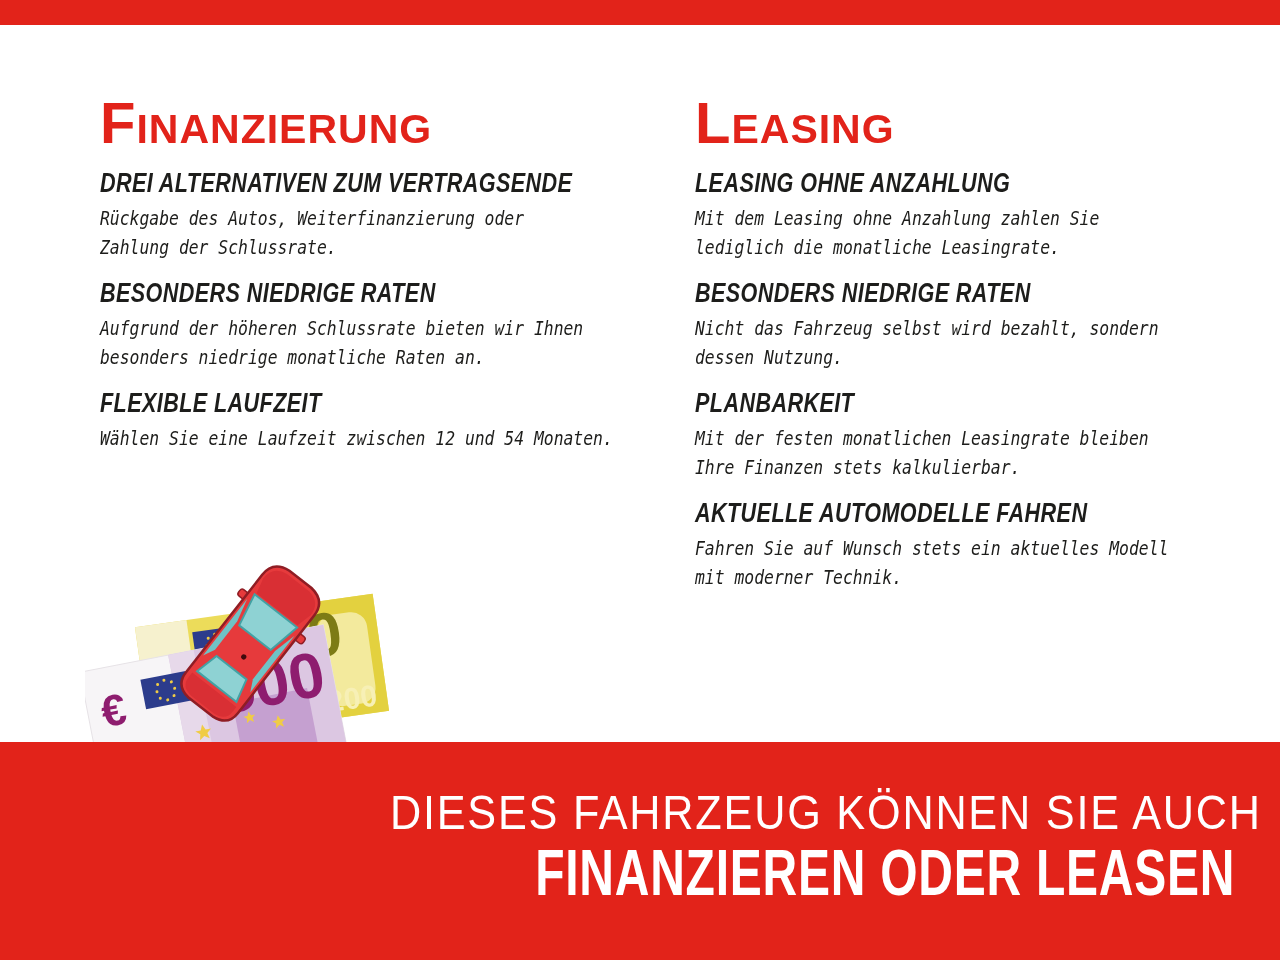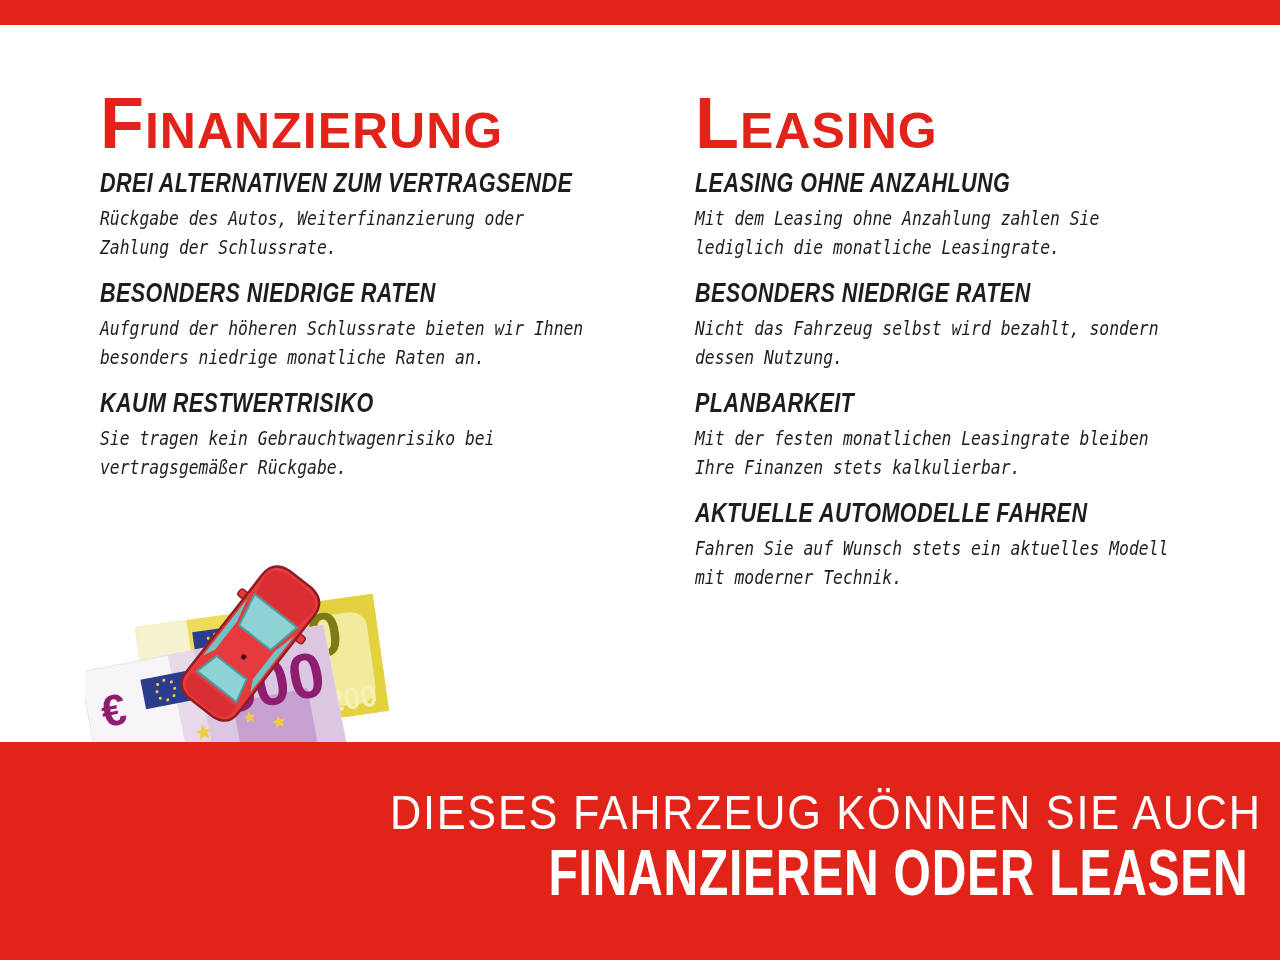--- a/index.html
+++ b/index.html
@@ -19,42 +19,42 @@
   }
   .bottom-band{
     position:absolute;left:0;top:742px;width:1280px;height:218px;
     background:var(--red);
   }
   .col{position:absolute;top:99px;width:600px;}
   .col-left{left:100px;}
   .col-right{left:695px;}
   .col-heading{
     margin:0 0 25px 0;
-    font-size:72px;line-height:48px;font-weight:800;
+    font-size:58px;line-height:48px;font-weight:800;
     font-variant:small-caps;letter-spacing:1px;
     color:var(--red);white-space:nowrap;
   }
   .sec{margin-bottom:20px;font-style:italic;}
   .sec-title{
     font-size:27px;font-weight:800;line-height:22px;margin:0 0 10px 0;
     letter-spacing:.5px;white-space:nowrap;
     transform:scaleX(.8);transform-origin:0 50%;
     color:var(--black);
   }
   .bline{
     font-family:"DejaVu Sans Mono",monospace;
     font-size:19.5px;line-height:29px;white-space:nowrap;
     transform:scaleX(.84);transform-origin:0 50%;
     color:var(--black);
   }
   .illustration{
     position:absolute;left:85px;top:556px;width:345px;height:280px;
   }
   .banner{
-    position:absolute;right:18px;top:784px;text-align:center;color:#ffffff;
+    position:absolute;right:18px;top:784px;text-align:left;color:#ffffff;
   }
   .banner-l1{
     font-size:48px;line-height:58px;font-weight:400;letter-spacing:2px;
     white-space:nowrap;transform:scaleX(.9);transform-origin:100% 50%;
   }
   .banner-l2{
     font-size:64px;line-height:62px;font-weight:800;letter-spacing:1px;
     white-space:nowrap;transform:scaleX(.75);transform-origin:100% 50%;
   }
 </style>
@@ -71,26 +71,25 @@
     <div class="bline">Rückgabe des Autos, Weiterfinanzierung oder</div>
     <div class="bline">Zahlung der Schlussrate.</div>
   </div>
 
   <div class="sec">
     <div class="sec-title">BESONDERS NIEDRIGE RATEN</div>
     <div class="bline">Aufgrund der höheren Schlussrate bieten wir Ihnen</div>
     <div class="bline">besonders niedrige monatliche Raten an.</div>
   </div>
 
-
-  <div class="sec">
-    <div class="sec-title">KAUM RESTWERTRISIKO</div>
-    <div class="bline">Sie tragen kein Gebrauchtwagenrisiko bei</div>
-    <div class="bline">vertragsgemäßer Rückgabe.</div>
-  </div>
+  <div class="sec">
+    <div class="sec-title">FLEXIBLE LAUFZEIT</div>
+    <div class="bline">Wählen Sie eine Laufzeit zwischen 12 und 54 Monaten.</div>
+  </div>
+
 </div>
 
 <div class="col col-right">
   <h1 class="col-heading">Leasing</h1>
 
   <div class="sec">
     <div class="sec-title">LEASING OHNE ANZAHLUNG</div>
     <div class="bline">Mit dem Leasing ohne Anzahlung zahlen Sie</div>
     <div class="bline">lediglich die monatliche Leasingrate.</div>
   </div>

